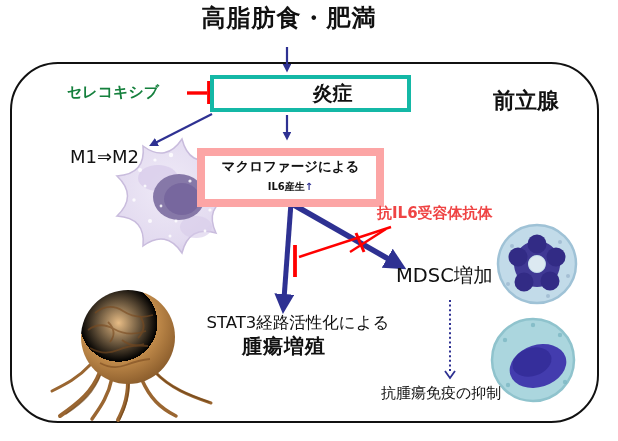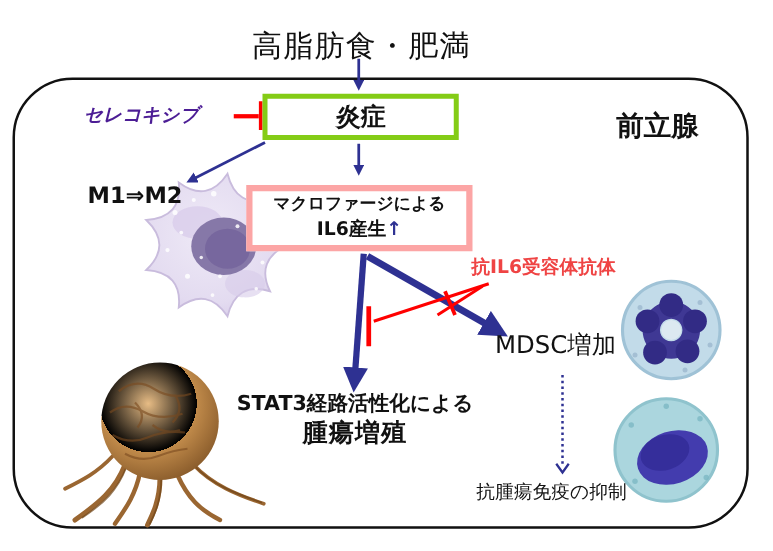--- a/index.html
+++ b/index.html
@@ -2,38 +2,38 @@
 <html><head>
 <meta charset="utf-8">
 <style>
   html,body{margin:0;padding:0;background:#fff;}
   #stage{
     position:relative;width:618px;height:441px;background:#fff;overflow:hidden;
     font-family:"DejaVu Sans","Liberation Sans",sans-serif;color:#111;
   }
   .abs{position:absolute;}
   .ctr{transform:translateX(-50%);white-space:nowrap;}
-  #title{left:289px;top:21px;font-size:24px;font-weight:normal;letter-spacing:1px;}
+  #title{left:289px;top:2px;font-size:24px;font-weight:bold;letter-spacing:1px;}
   #organ-label{left:462px;top:86px;font-size:22px;font-weight:bold;margin-left:31px;}
   #inflammation-box{
     left:210px;top:75px;width:149px;height:29px;background:#fff;
-    border:4px solid #84cc16;text-align:center;font-size:20px;font-weight:bold;line-height:29px;
+    border:4px solid #14b8a6;text-align:center;font-size:20px;font-weight:bold;line-height:29px;padding-left:44px;
   }
-  #celecoxib-label{left:67px;top:83px;font-size:15px;font-weight:bold;color:#4c1d95;font-style:italic;}
-  #m1m2-label{left:70px;top:146px;font-size:18px;font-weight:bold;}
+  #celecoxib-label{left:67px;top:83px;font-size:15px;font-weight:bold;color:#15803d;}
+  #m1m2-label{left:70px;top:146px;font-size:18px;font-weight:normal;}
   #il6-box{
     left:197px;top:148px;width:171px;height:43px;background:#fff;
-    border:5px solid #fca5a5;text-align:center;font-weight:bold;
+    border:8px solid #fca5a5;text-align:center;font-weight:bold;
   }
   #il6-box .l1{font-size:13.5px;line-height:21px;display:block;}
-  #il6-box .l2{font-size:15px;line-height:19px;display:block;}
+  #il6-box .l2{font-size:10px;line-height:19px;display:block;}
   #il6-box .up{color:#2e3192;}
   #anti-il6-label{left:377px;top:204px;font-size:15px;font-weight:bold;color:#ef4444;}
   #mdsc-label{left:396px;top:262px;font-size:19.5px;font-weight:normal;}
-  #stat3-l1{left:284px;top:312px;font-size:16.5px;font-weight:bold;}
+  #stat3-l1{left:298px;top:312px;font-size:16.5px;font-weight:normal;}
   #stat3-l2{left:284px;top:333px;font-size:20px;font-weight:bold;letter-spacing:1px;}
   #antitumor-label{left:381px;top:384px;font-size:15px;font-weight:500;}
   #prostate-outline{
     left:10px;top:62px;width:585px;height:357px;
     border:2.5px solid #111;border-radius:48px;background:transparent;
   }
   svg.layer{position:absolute;left:0;top:0;pointer-events:none;}
 </style>
 </head>
 <body>

